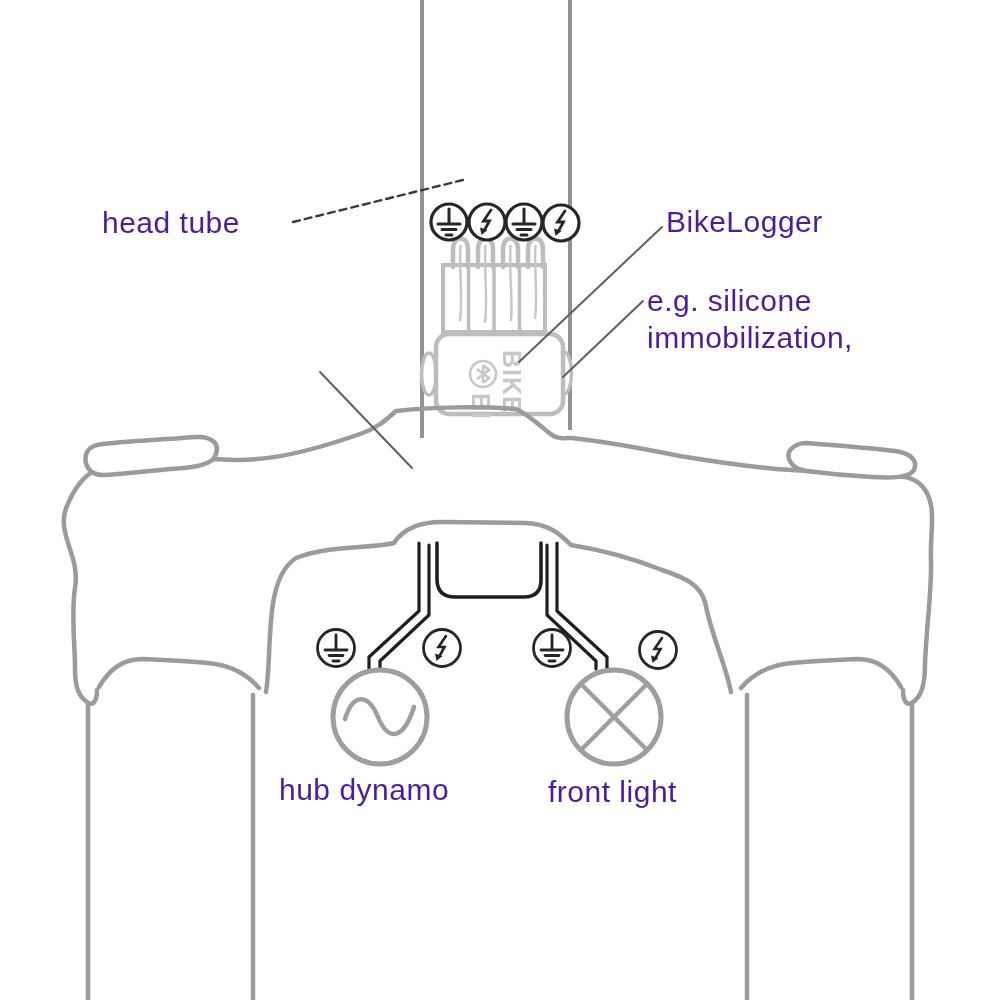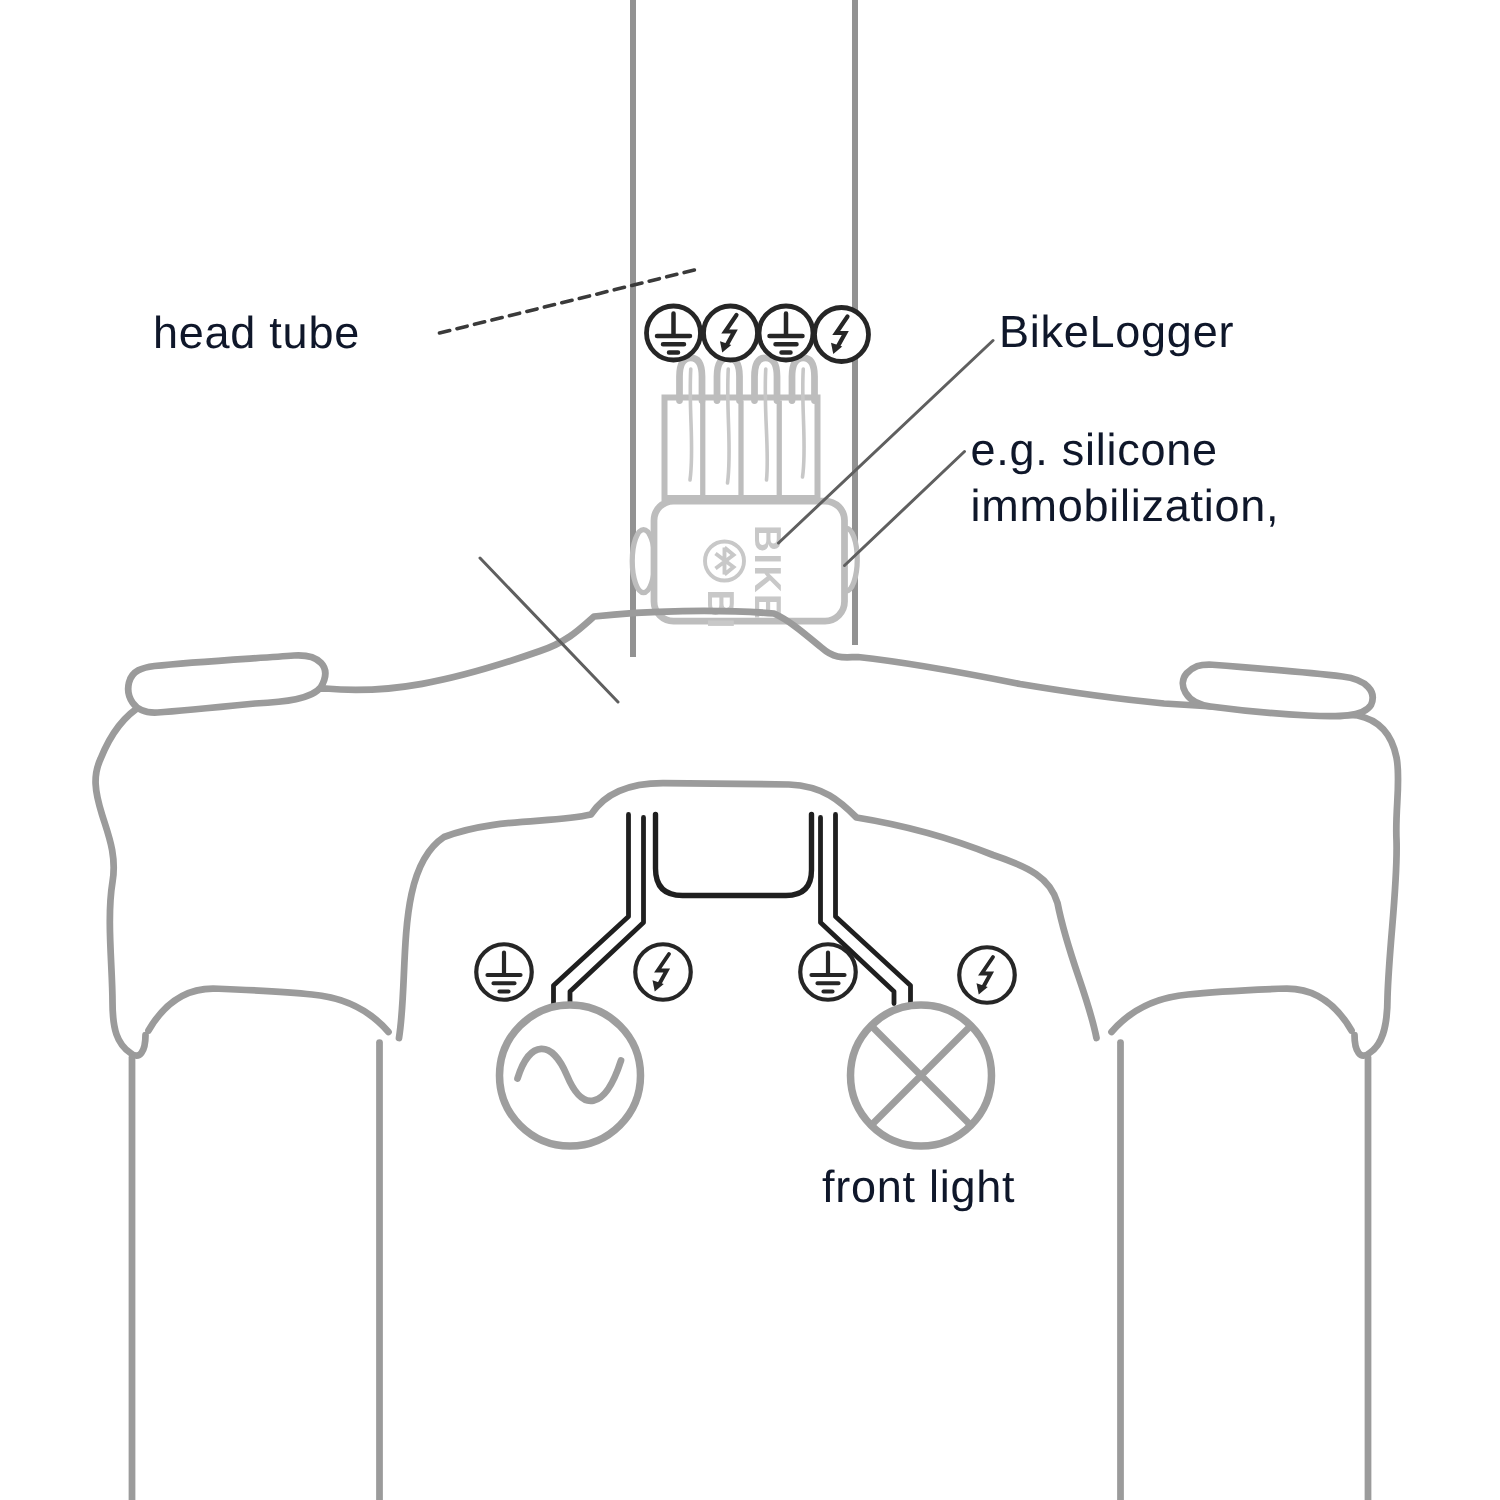--- a/index.html
+++ b/index.html
@@ -1,19 +1,19 @@
 <!DOCTYPE html>
 <html><head>
 <meta charset="utf-8">
 <style>
   html,body{margin:0;padding:0;background:#fff;}
   #stage{position:relative;width:1000px;height:1000px;background:#fff;overflow:hidden;
          font-family:"Liberation Sans",sans-serif;}
   #diagram-svg{position:absolute;left:0;top:0;}
-  .label{position:absolute;color:#0f172a;font-size:30px;line-height:37px;white-space:nowrap;
+  .label{position:absolute;color:#4c1d95;font-size:30px;line-height:37px;white-space:nowrap;
          letter-spacing:0.5px;}
 </style>
 </head>
 <body>
 
 <div id="stage">
 
 <svg id="diagram-svg" width="1000" height="1000" viewBox="0 0 1000 1000">
 
   <g stroke="#929292" stroke-width="4" fill="none">
@@ -164,15 +164,16 @@
     <path d="M 643,301 L 563,377" stroke="#5f5f5f" stroke-width="2"></path>
   </g>
 </svg>
 
 <div class="label" style="left:102px;top:204px">head tube</div>
 <div class="label" style="left:666px;top:203px">BikeLogger</div>
 <div class="label" style="left:647px;top:282px">
   <div>e.g. silicone</div>
   <div>immobilization,</div>
 </div>
+<div class="label" style="left:279px;top:771px">hub dynamo</div>
 <div class="label" style="left:548px;top:773px">front light</div>
 
 </div>
 
 </body></html>

